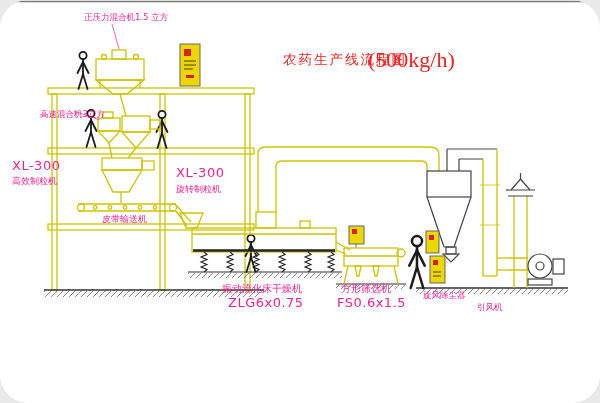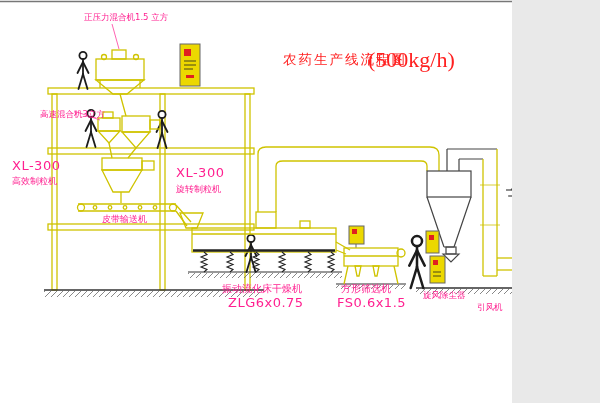--- a/index.html
+++ b/index.html
@@ -1,18 +1,19 @@
 <!DOCTYPE html>
 <html><head>
 <meta charset="utf-8">
 <style>
   html,body{margin:0;padding:0;background:#e9e9e9;}
   .stage{
-    width:512px;height:403px;background:#ffffff;position:relative;overflow:hidden;
+    width:600px;height:403px;background:#ffffff;position:relative;overflow:hidden;
     font-family:"DejaVu Sans",sans-serif;
+    border-radius:28px;
   }
   svg{display:block}
   .lbl{fill:#ff2090;font-family:"DejaVu Sans",sans-serif;}
   .lbl-s{font-size:9px;}
   .lbl-xs{font-size:8.5px;}
   .lbl-m{font-size:13px;letter-spacing:0.5px;}
   .lbl-10{font-size:10px;}
   .title-cn{fill:#ff2020;font-size:13.5px;letter-spacing:2px;font-family:"DejaVu Sans",sans-serif;}
   .title-cap{fill:#ff2020;font-size:22px;font-family:"Liberation Serif",serif;}
   .yel{stroke:#cfc300;fill:none;stroke-width:1.3;}

